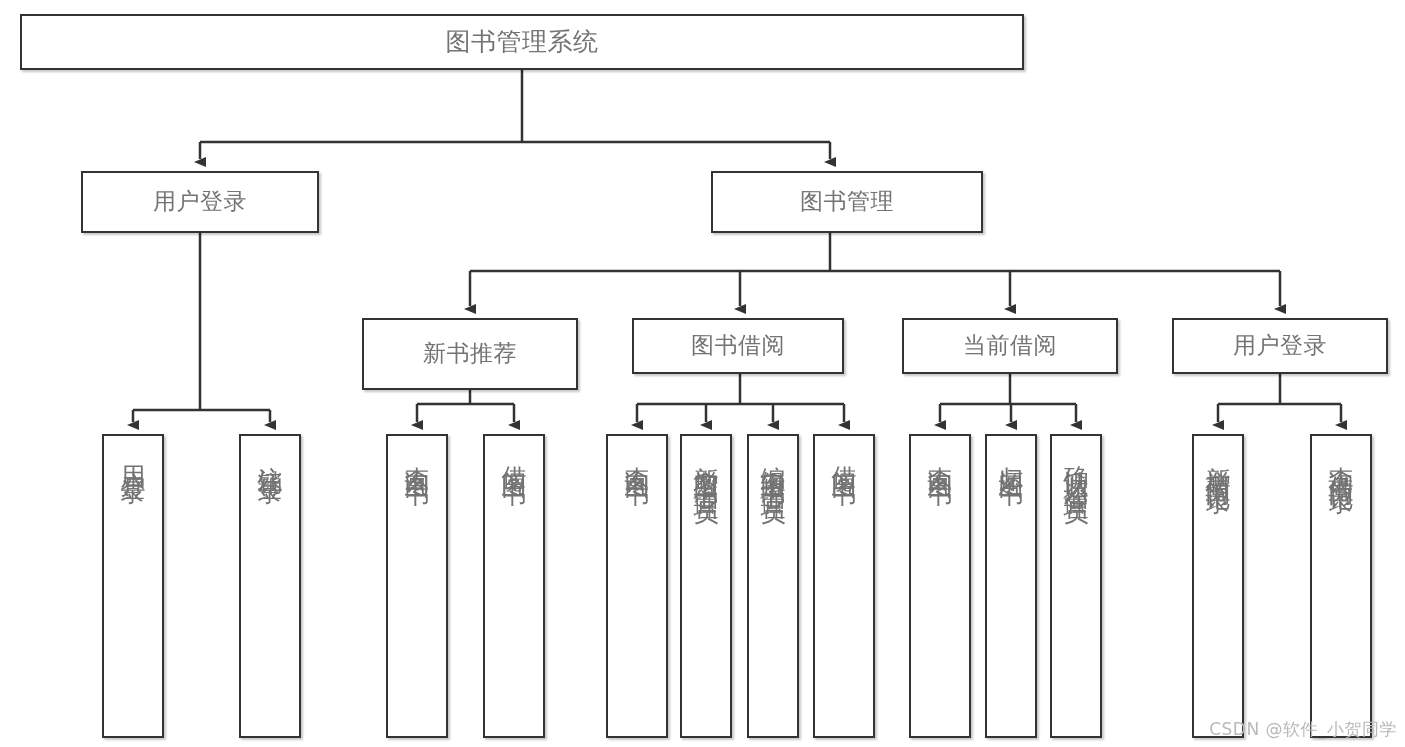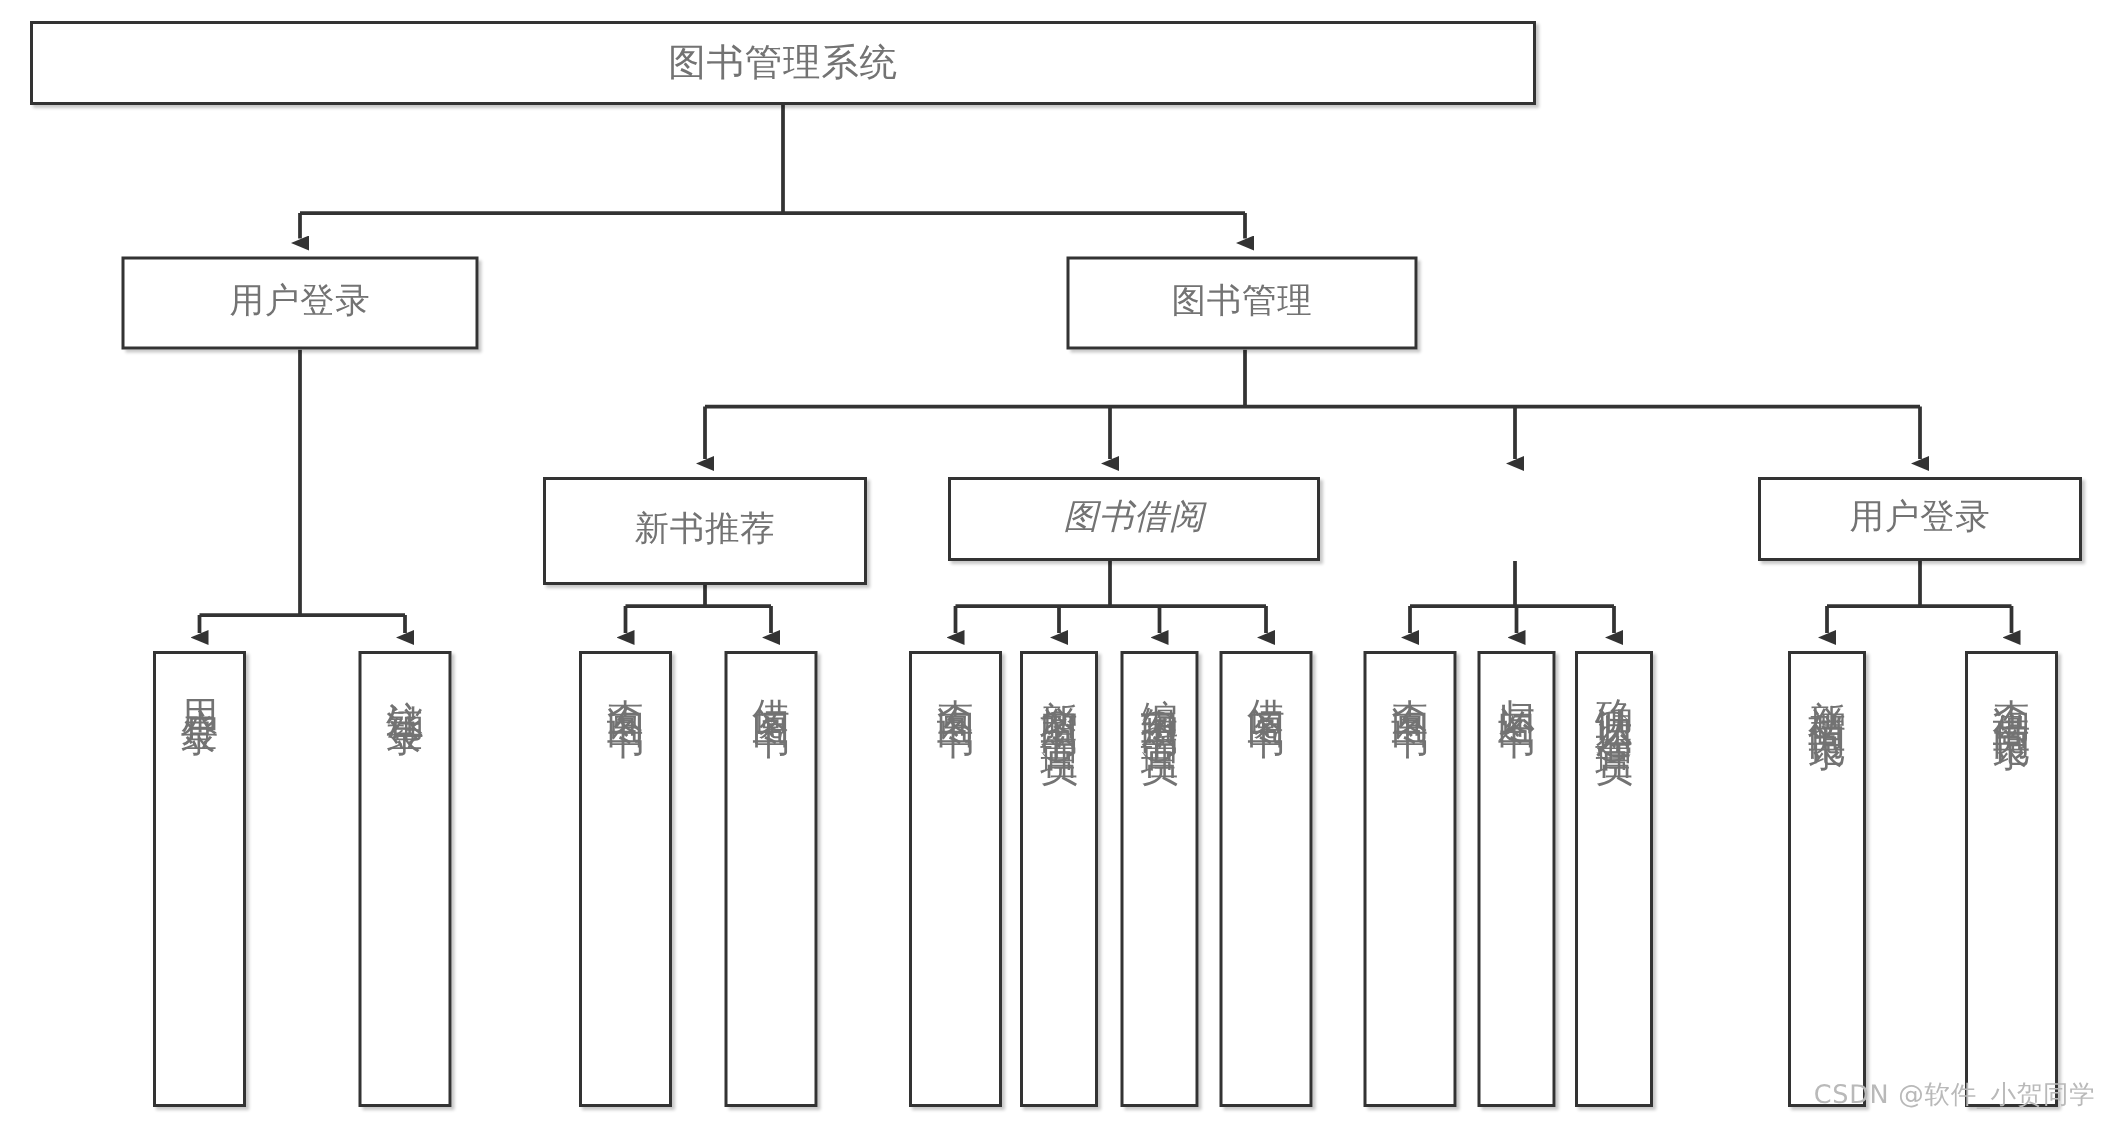--- a/index.html
+++ b/index.html
@@ -128,29 +128,32 @@
     </g>
   </svg>
 
   <div class="node root" id="root-node" style="left: 20px; top: 14px; width: 1004px; height: 56px;">
     <span class="node-label">图书管理系统</span>
   </div>
 
   <div class="node branch" id="l1-0" style="left: 81px; top: 171px; width: 238px; height: 62px;">
     <span class="node-label">用户登录</span>
   </div>
-  <div class="node branch" id="l1-1" style="left: 711px; top: 171px; width: 234px; height: 62px;">
+  <div class="node branch" id="l1-1" style="left: 711px; top: 171px; width: 272px; height: 62px;">
     <span class="node-label">图书管理</span>
   </div>
 
   <div class="node branch" id="l2-0" style="left: 362px; top: 318px; width: 216px; height: 72px;">
     <span class="node-label">新书推荐</span>
   </div>
-  <div class="node branch" id="l2-1" style="left: 632px; top: 318px; width: 248px; height: 56px; font-style: italic;">
+  <div class="node branch" id="l2-1" style="left: 632px; top: 318px; width: 212px; height: 56px;">
     <span class="node-label">图书借阅</span>
+  </div>
+  <div class="node branch" id="l2-2" style="left: 902px; top: 318px; width: 216px; height: 56px;">
+    <span class="node-label">当前借阅</span>
   </div>
   <div class="node branch" id="l2-3" style="left: 1172px; top: 318px; width: 216px; height: 56px;">
     <span class="node-label">用户登录</span>
   </div>
 
   <div class="node leaf" id="lf-0" style="left: 102px; top: 434px; width: 62px; height: 304px;">
     <span class="node-label">用户登录</span>
   </div>
   <div class="node leaf" id="lf-1" style="left: 239px; top: 434px; width: 62px; height: 304px;">
     <span class="node-label">注销登录</span>

